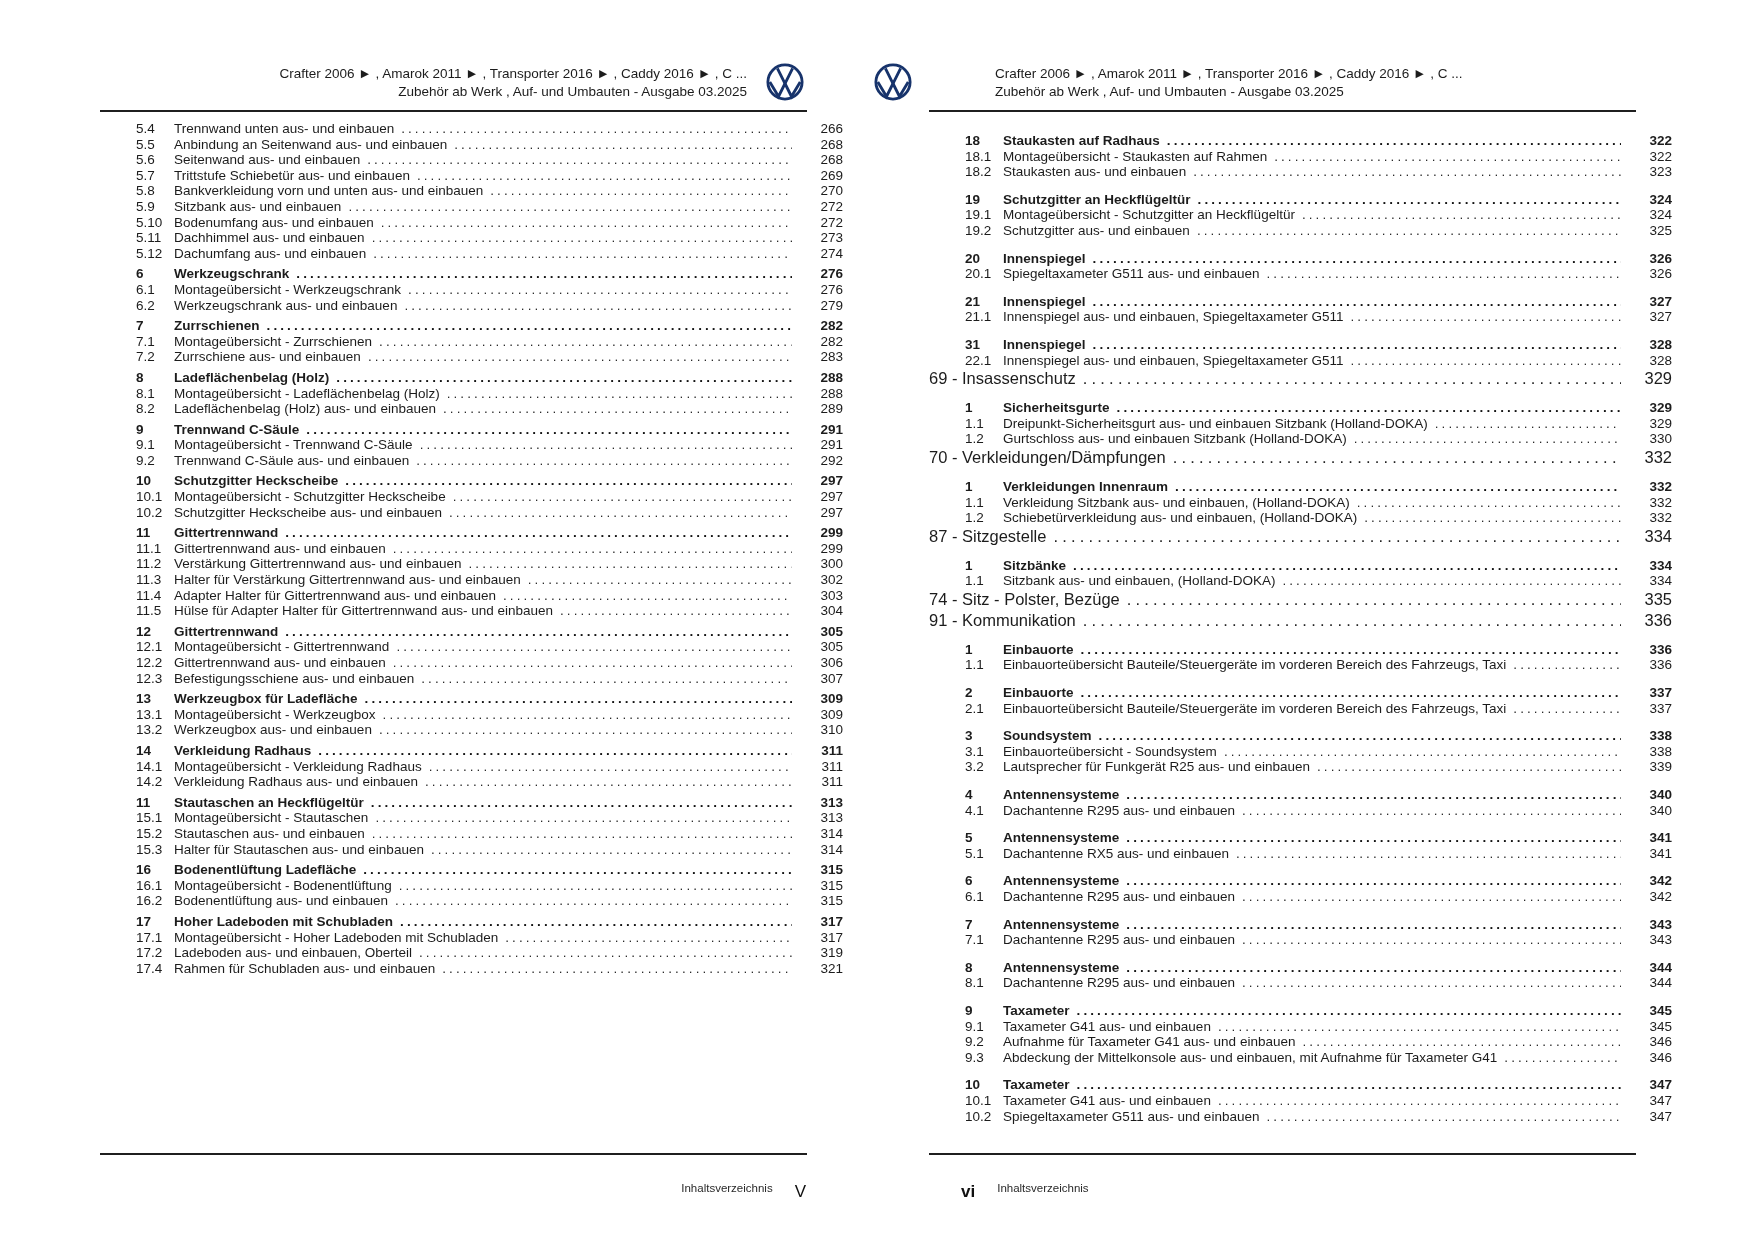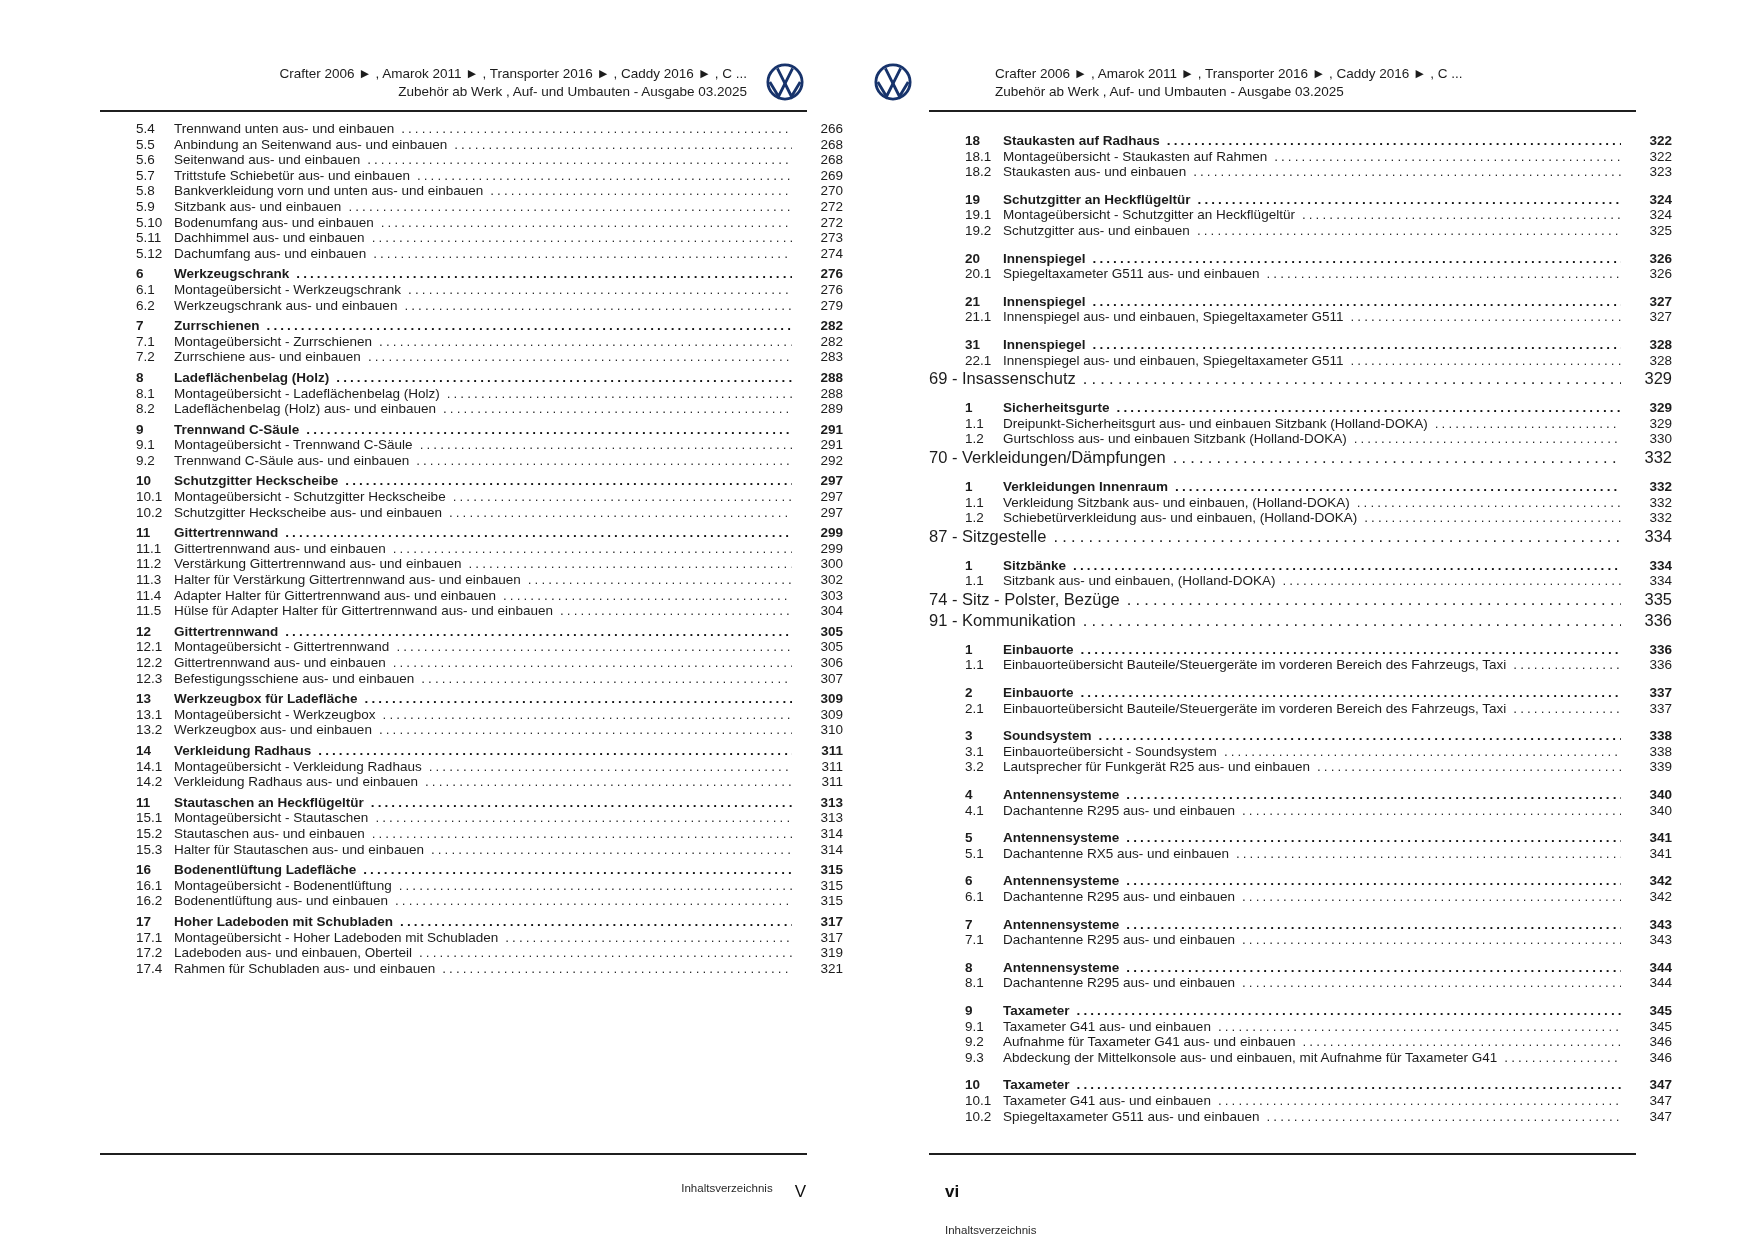--- a/index.html
+++ b/index.html
@@ -39,21 +39,21 @@
   .row-section .leader::after { color:#111; }
 
   .row-chapter { font-size:16.5px; line-height:20px; padding-left:0; margin-bottom:1px; }
   .row-chapter .leader::after { letter-spacing:4.2px; color:#222; }
 
   
   .footer-rule { top:1091px; }
   .footer-text { position:absolute; top:1097px; display:flex; align-items:flex-start; gap:22px;
                  font-size:11.5px; color:#2a2a2a;margin-top:23px; }
   #left-page  .footer-text { right:37px; }
-  #right-page .footer-text { left:16px; flex-direction:column; }
+  #right-page .footer-text { left:32px; flex-direction:row; }
   .roman { font-size:17px; color:#101010; }
   #right-page .roman { font-weight:bold; }
 </style>
 </head>
 <body>
 
 <div class="page" id="left-page">
   <div class="header-text">
     <div>Crafter 2006 ► , Amarok 2011 ► , Transporter 2016 ► , Caddy 2016 ► , C ...</div>
     <div>Zubehör ab Werk , Auf- und Umbauten - Ausgabe 03.2025</div>

